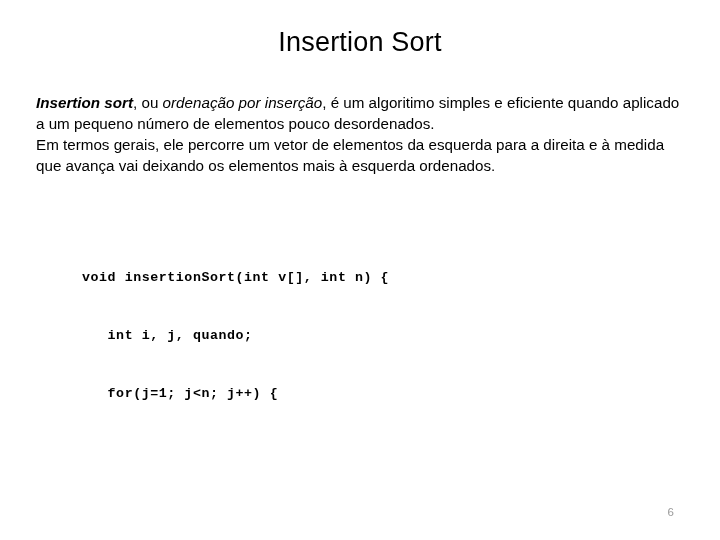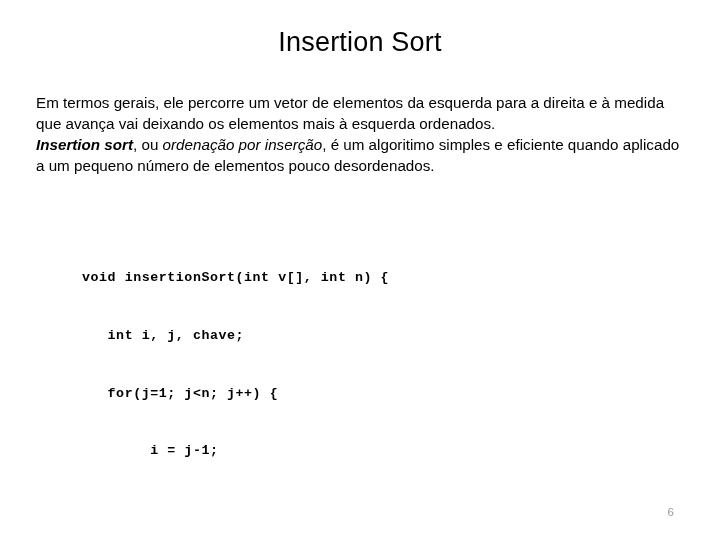--- a/index.html
+++ b/index.html
@@ -82,32 +82,31 @@
 </style>
 </head>
 <body>
 
 <div class="slide">
 
   <div class="slide-title">Insertion Sort</div>
 
   <div class="body-block">
     <p class="para">
-      <span>Em termos gerais, ele percorre um vetor de elementos da esquerda para a direita e à medida que avança vai deixando os elementos mais à esquerda ordenados.</span>
+      <span class="bi">Insertion sort</span><span>, ou </span><span class="it">ordenação por inserção</span><span>, é um algoritimo simples e eficiente quando aplicado a um pequeno número de elementos pouco desordenados.</span>
     </p>
     <p class="para">
-      <span class="bi">Insertion sort</span><span>, ou </span><span class="it">ordenação por inserção</span><span>, é um algoritimo simples e eficiente quando aplicado a um pequeno número de elementos pouco desordenados.</span>
+      <span>Em termos gerais, ele percorre um vetor de elementos da esquerda para a direita e à medida que avança vai deixando os elementos mais à esquerda ordenados.</span>
     </p>
   </div>
 
   <div class="code-block">
     <div class="code-line">void insertionSort(int v[], int n) {</div>
-    <div class="code-line">   int i, j, chave;</div>
+    <div class="code-line">   int i, j, quando;</div>
     <div class="code-line">   for(j=1; j&lt;n; j++) {</div>
-    <div class="code-line">        i = j-1;</div>
     
     
     
     
     
     
     
   </div>
 
   <div class="page-number">6</div>

